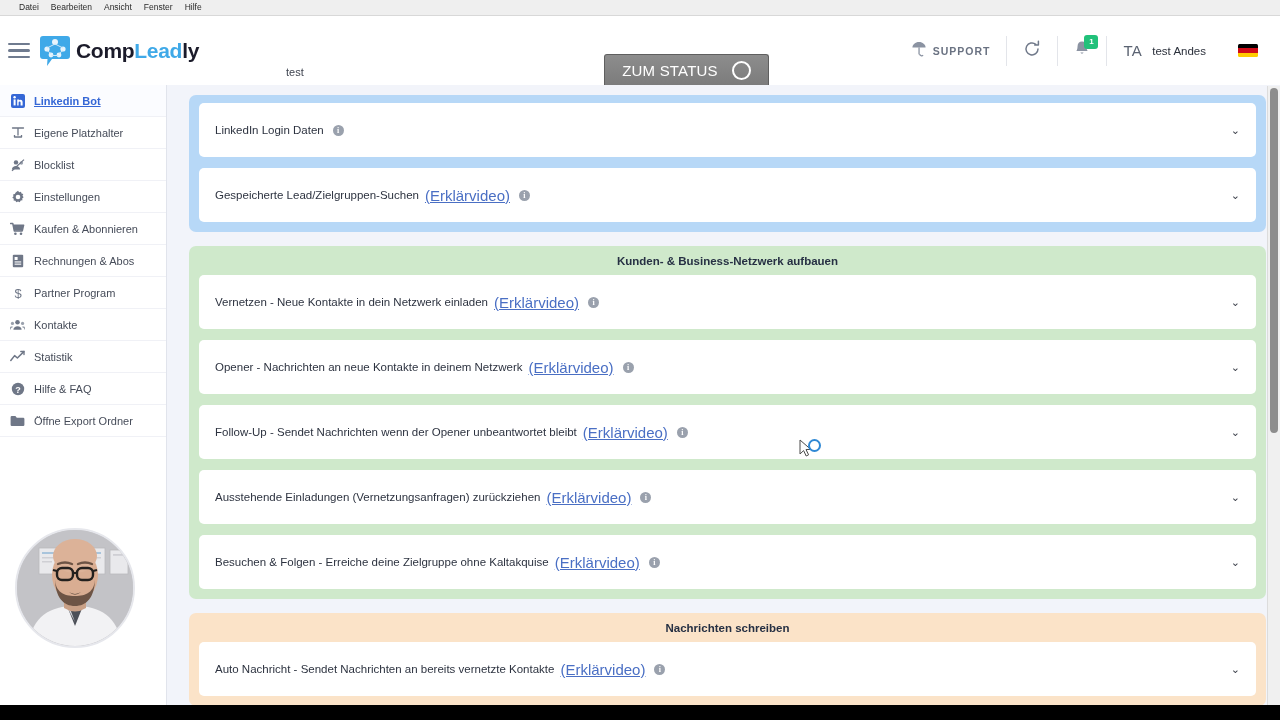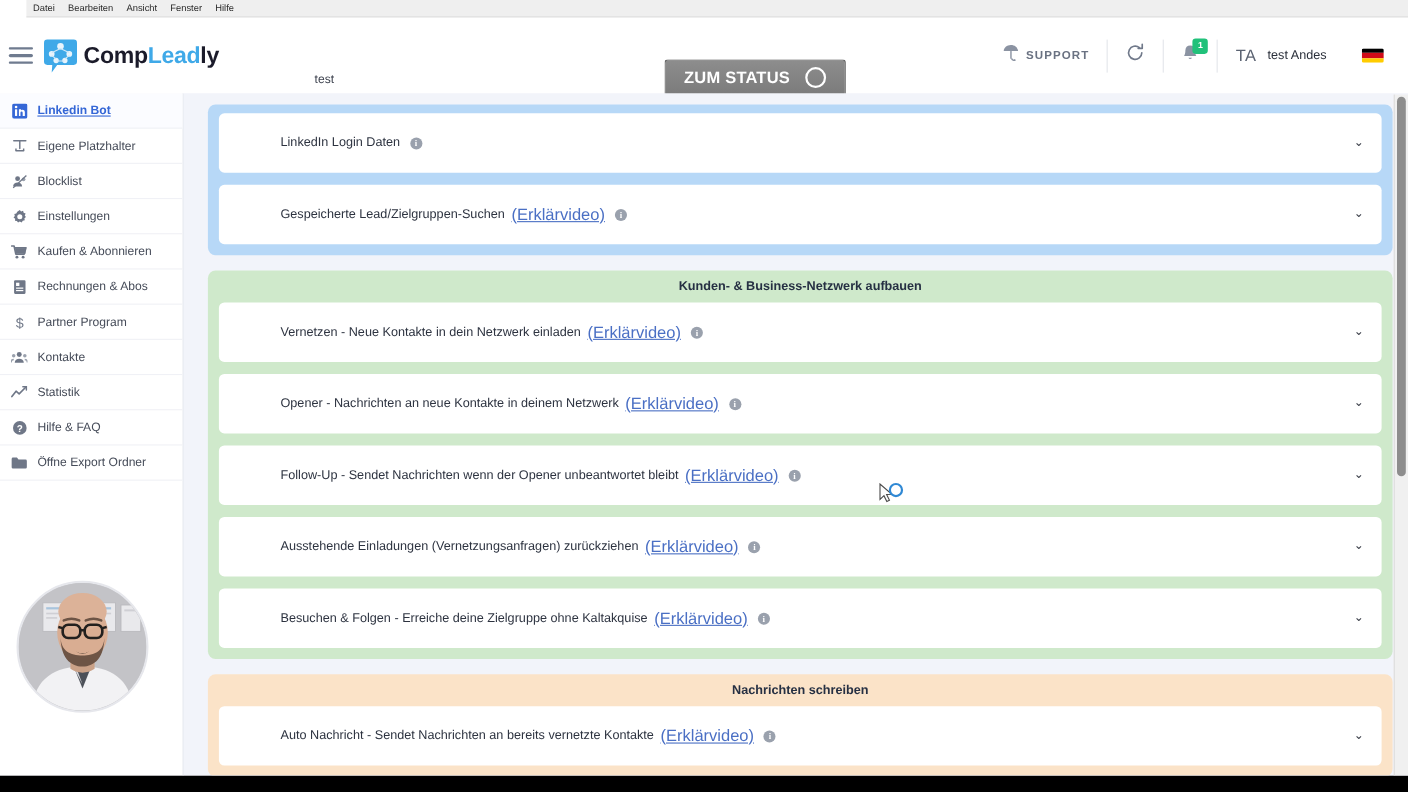--- a/index.html
+++ b/index.html
@@ -20,23 +20,22 @@
     background: #ffffff;
     overflow: hidden;
   }
 
   
   #menubar {
     height: 16px;
     background: #efefef;
     border-bottom: 1px solid #d8d8d8;
     display: flex;
-    padding-left: 0;
-    box-sizing: border-box;
-    margin-left: 24px;
+    padding-left: 13px;
+    box-sizing: border-box;
   }
   #menubar .menu-item {
     font-size: 8.5px;
     color: #2a2a2a;
     padding: 0 6px;
     line-height: 15px;
     white-space: nowrap;
   }
 
   
@@ -114,21 +113,21 @@
     display: flex;
     align-items: center;
     justify-content: center;
     gap: 14px;
     cursor: pointer;
     box-sizing: border-box;
   }
   #status-button .label {
     color: #ffffff;
     font-size: 15px;
-    font-weight: bold;
+    font-weight: normal;
     letter-spacing: 0.2px;
   }
   #status-spinner {
     width: 19px; height: 19px;
     border-radius: 50%;
     border: 2.4px solid #ffffff;
     box-sizing: border-box;
   }
 
   
@@ -304,21 +303,20 @@
     padding: 0 14px 0 16px;
     box-sizing: border-box;
     cursor: pointer;
     position: relative;
   }
   .panel:last-child { margin-bottom: 0; }
   .panel-text {
     font-size: 11.5px;
     color: #2d3340;
     white-space: nowrap;
-    margin-left: 40px;
   }
   .panel-link {
     font-size: 15px;
     color: #4a6fc4;
     text-decoration: underline;
     margin-left: 6px;
     cursor: pointer;
     white-space: nowrap;
   }
   .info-icon {

